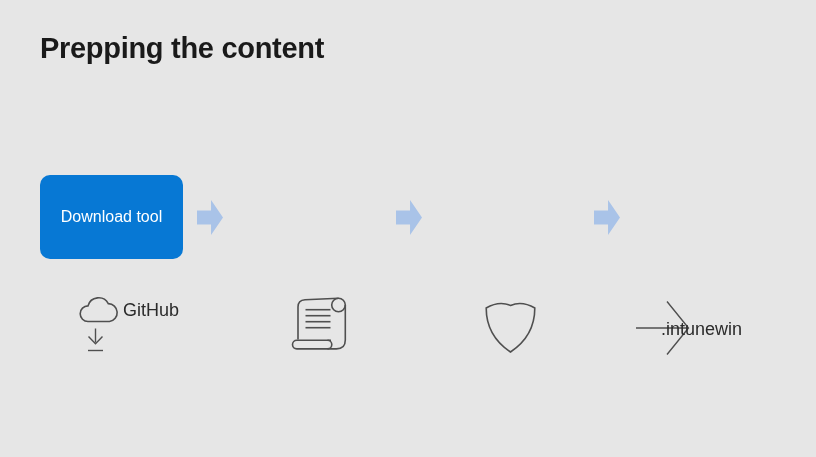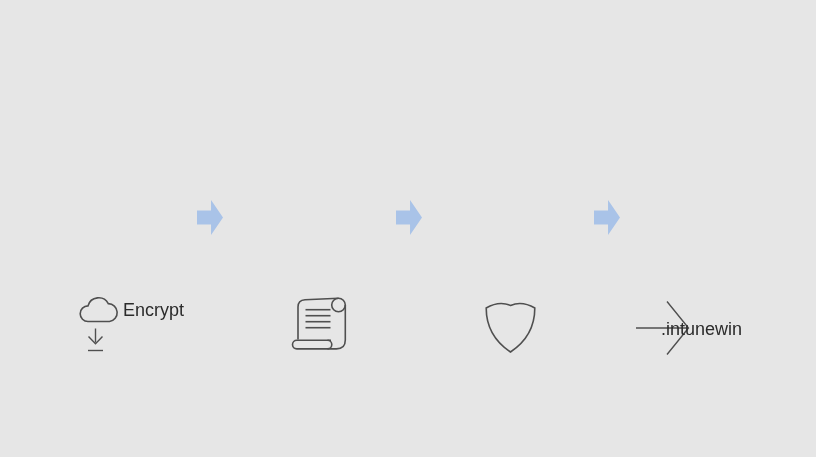--- a/index.html
+++ b/index.html
@@ -34,37 +34,41 @@
     color:var(--caption-text,#2b2b2b);
   }
   .stroke { fill:none; stroke:var(--icon-stroke,#4f4f4f); stroke-width:1.6; }
   .stroke-thin { fill:none; stroke:var(--icon-stroke,#4f4f4f); stroke-width:1.4; }
 </style>
 </head>
 <body>
 
 <div class="slide">
 
+  <h1 class="title">Prepping the content</h1>
 
+  <div class="step-box" style="left:40px">
+    <span class="step-label">Download tool</span>
+  </div>
   <div class="flow-arrow" style="left:197px"></div>
 
   <div class="flow-arrow" style="left:396px"></div>
 
   <div class="flow-arrow" style="left:594px"></div>
 
 
   <div class="icon" style="left:76px; top:295px">
     <svg width="44" height="62" viewBox="0 0 44 62">
       <path class="stroke" d="M12 26.5 A7.8 7.8 0 1 1 12 10.9 A11 11 0 0 1 32.3 8.6 A9 9 0 0 1 33.5 26.5 Z"></path>
       <path class="stroke-thin" d="M19.5 33.5 V 47.5"></path>
       <path class="stroke-thin" d="M12.5 41.5 L 19.5 48.8 L 26.5 41.5"></path>
       <path class="stroke-thin" d="M12 55.5 H 27"></path>
     </svg>
   </div>
-  <div class="caption" style="left:123px; top:299px">Encrypt</div>
+  <div class="caption" style="left:123px; top:299px">GitHub</div>
 
   <div class="icon" style="left:291px; top:296px">
     <svg width="57" height="58" viewBox="0 0 57 58">
       <circle class="stroke" cx="47.5" cy="9" r="6.8"></circle>
       <path class="stroke" d="M47.5 2.2 L 14 3.8 Q 7 4.3 7 11 V 43.5"></path>
       <path class="stroke" d="M54.3 9 V 44 Q 54.3 52.9 45.4 52.9 H 39"></path>
       <path class="stroke" d="M40 44.3 H 5.8 A 4.3 4.3 0 0 0 5.8 52.9 H 39"></path>
       <path class="stroke" d="M36.5 44.3 A 4.3 4.3 0 0 1 36.5 52.9"></path>
       <path class="stroke" d="M14.5 13.7 H 39.5"></path>
       <path class="stroke" d="M14.5 19.7 H 39.5"></path>

